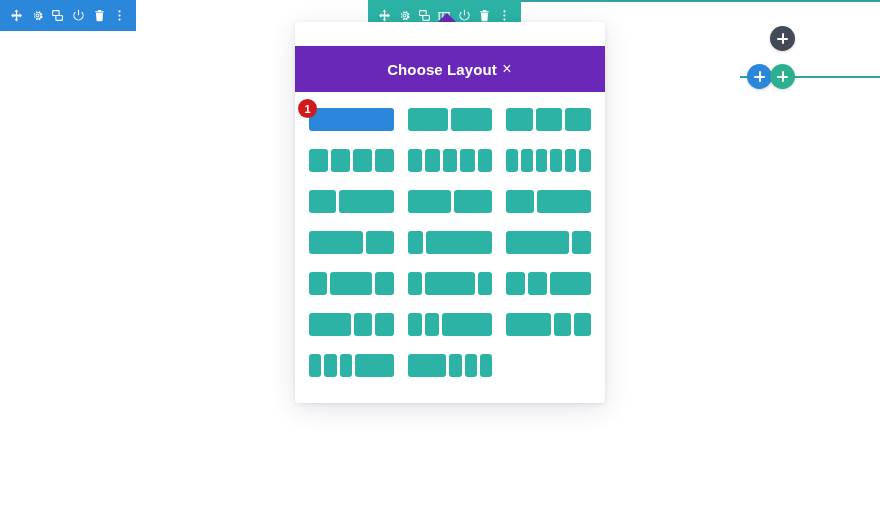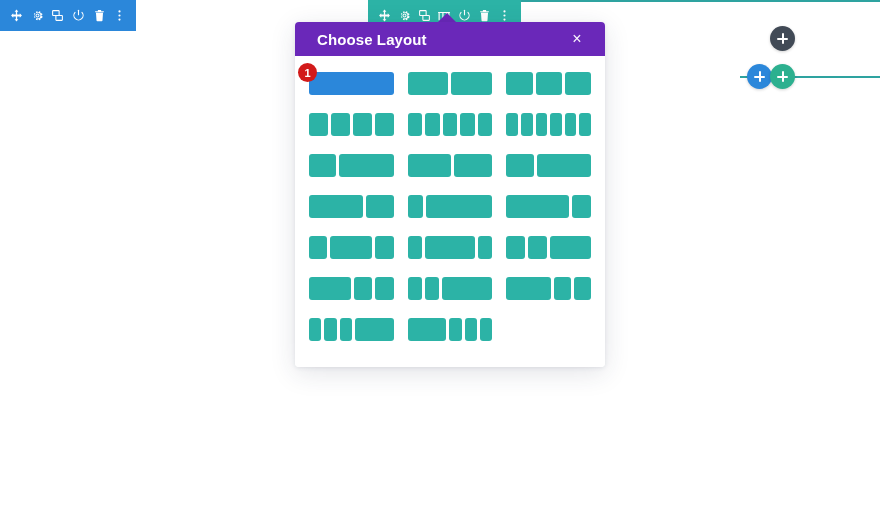--- a/index.html
+++ b/index.html
@@ -56,22 +56,22 @@
   #add-row-btn{left:747px;top:64px;background:#2b87da;}
   #add-module-btn{left:770px;top:64px;background:#2cb08f;}
 
   
   #layout-modal{
     position:absolute;left:295px;top:22px;width:310px;
     background:#ffffff;border-radius:4px;overflow:hidden;
     box-shadow:0 6px 26px rgba(40,50,80,.13),0 1px 4px rgba(40,50,80,.10);
   }
   #modal-header{
-    height:34px;background:#6a28b9;display:flex;align-items:center;
-    justify-content:space-between;padding:0 18px 0 22px;box-sizing:border-box;
+    height:46px;background:#6a28b9;display:flex;align-items:center;
+    justify-content:center;padding:0 18px 0 22px;box-sizing:border-box;margin-top:24px;
   }
   #modal-title{
     color:#fff;font-size:15px;font-weight:bold;letter-spacing:.1px;
   }
   #modal-close{
     color:#fff;font-size:16px;line-height:1;cursor:pointer;
     width:20px;height:20px;display:flex;align-items:center;justify-content:center;
     opacity:.95;
   }
   #modal-body{

